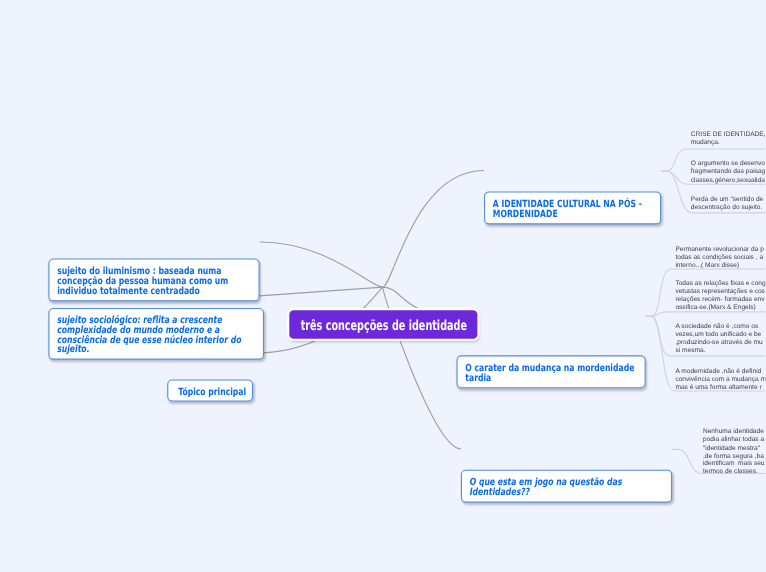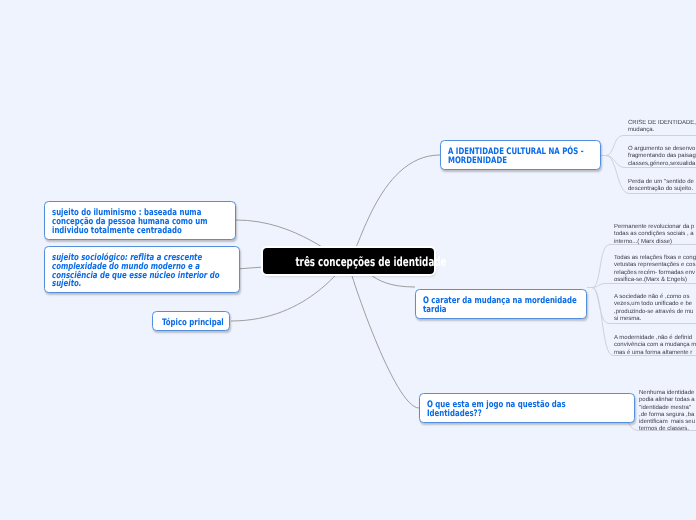--- a/index.html
+++ b/index.html
@@ -3,25 +3,25 @@
 <meta charset="utf-8">
 <title>mindmap</title>
 <style>
   html,body{margin:0;padding:0;}
   body{width:696px;height:520px;background:#eff3fd;overflow:hidden;
        font-family:"Liberation Sans",sans-serif;
        -webkit-font-smoothing:antialiased;text-rendering:geometricPrecision;}
   #stage{position:relative;width:696px;height:520px;overflow:hidden;}
   svg.links{position:absolute;left:0;top:0;width:696px;height:520px;pointer-events:none;}
 
-  .node{position:absolute;box-sizing:border-box;white-space:pre;}
+  .node{position:absolute;box-sizing:border-box;white-space:pre;margin-top:34px;}
 
   .center-node{
-    background:#000000;border-radius:4px;
-    display:flex;align-items:center;justify-content:flex-start;
+    background:#6d28d9;border-radius:4px;
+    display:flex;align-items:center;justify-content:center;
     box-shadow:0 0 0 2px #ffffff, 1px 2px 3px rgba(0,0,0,.22);
   }
   .center-node > span{
     color:#fff;font-family:"DejaVu Sans",sans-serif;font-weight:bold;
     font-size:12.5px;line-height:14px;position:relative;top:1px;
     transform:scaleX(0.70);transform-origin:center;white-space:pre;
   }
   .topic-node{
     background:#fff;border:1.7px solid #538fdd;border-radius:4.5px;
     display:flex;align-items:center;padding:4px 0 0 7px;
@@ -69,21 +69,21 @@
   </svg>
 
   <div class="node center-node" style="left:263px;top:248px;width:171px;height:26px;"><span>três concepções de identidade</span></div>
 
   <div class="node topic-node" style="left:440px;top:140px;width:161px;height:30px;"><span>A IDENTIDADE CULTURAL NA PÓS -
 MORDENIDADE</span></div>
 
   <div class="node topic-node" style="left:415px;top:289px;width:172px;height:30px;"><span>O carater da mudança na mordenidade
 tardia</span></div>
 
-  <div class="node topic-node" style="left:419px;top:393px;width:216px;height:30px;"><span>O que esta em jogo na questão das
+  <div class="node topic-node" style="left:419px;top:393px;width:192px;height:30px;font-style:italic;"><span>O que esta em jogo na questão das
 Identidades??</span></div>
 
   <div class="node topic-node" style="left:44px;top:201px;width:192px;height:39px;"><span>sujeito do iluminismo : baseada numa
 concepção da pessoa humana como um
 individuo totalmente centradado</span></div>
 
   <div class="node topic-node" style="left:44px;top:246px;width:196px;height:47px;font-style:italic;"><span>sujeito sociológico: reflita a crescente
 complexidade do mundo moderno e a
 consciência de que esse núcleo interior do
 sujeito.</span></div>

